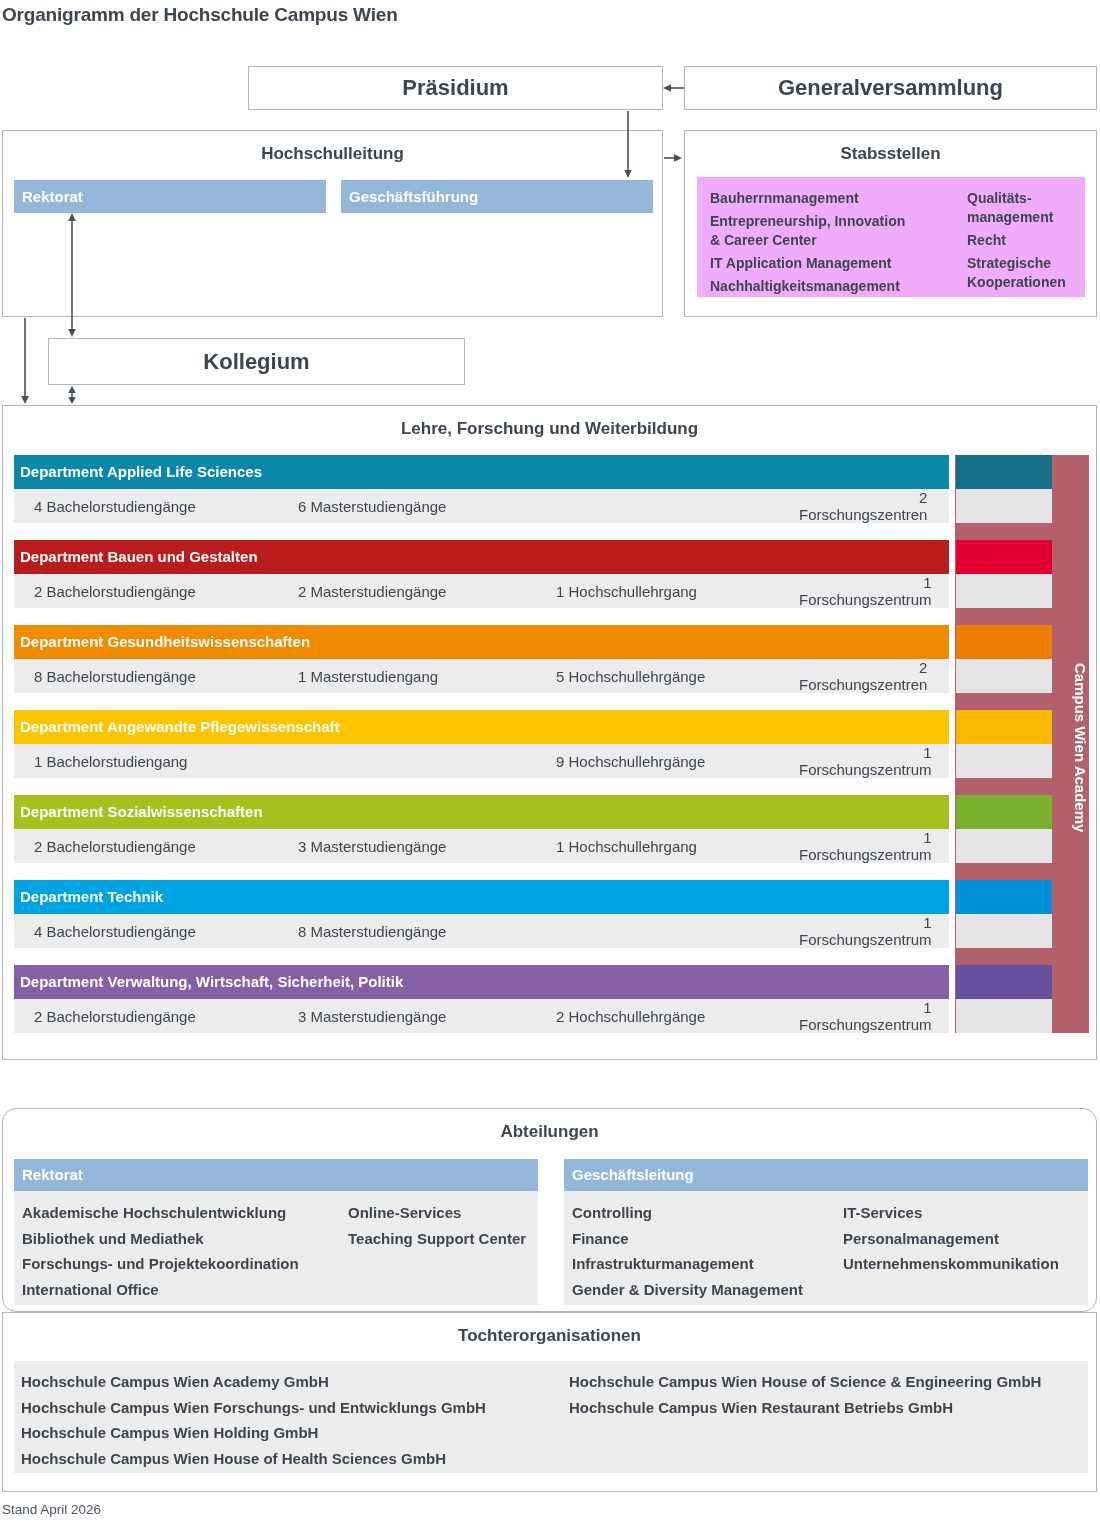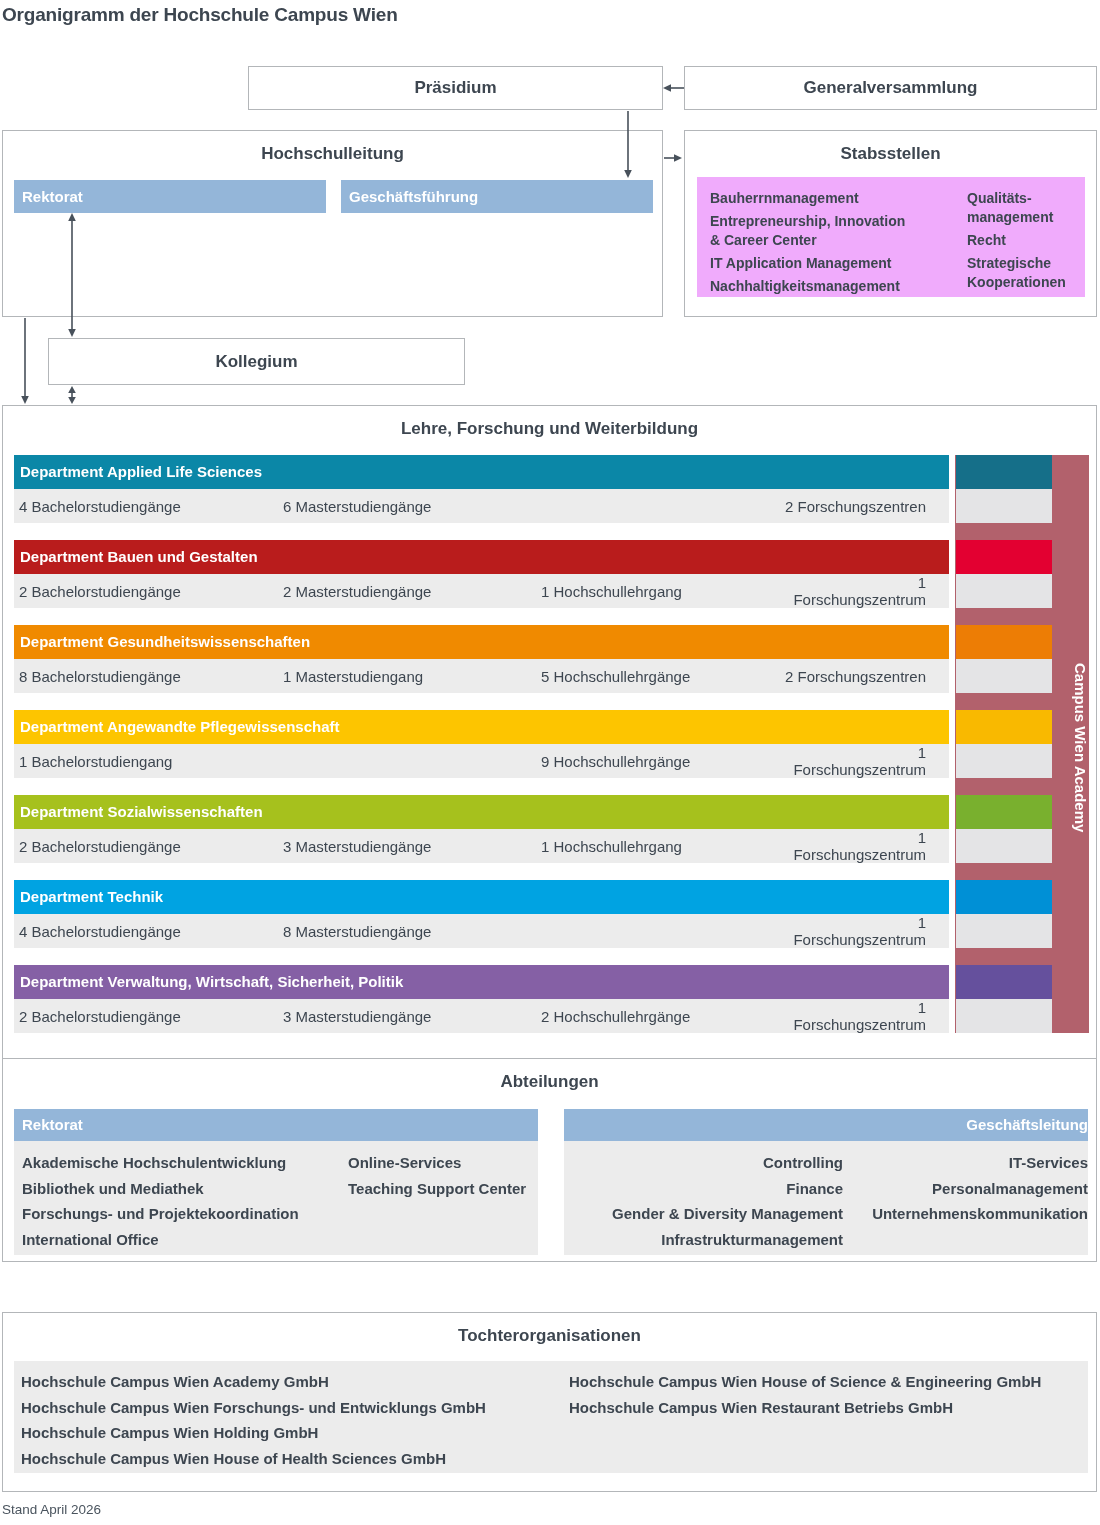--- a/index.html
+++ b/index.html
@@ -3,36 +3,36 @@
 <meta charset="utf-8">
 <style>
   * { margin:0; padding:0; box-sizing:border-box; }
   html,body { background:#ffffff; }
   body { font-family:"Liberation Sans","DejaVu Sans",sans-serif; color:#3d4650; }
   .page { position:relative; width:1100px; height:1525px; background:#fff; overflow:hidden; }
 
   .page-title { position:absolute; left:2px; top:4px; font-size:19px; font-weight:bold; letter-spacing:-0.2px; }
 
   .obox { position:absolute; border:1px solid #b3b6b9; background:#fff; }
-  .obox-label { text-align:left; font-weight:bold; font-size:17px; }
+  .obox-label { text-align:left; font-weight:bold; font-size:22px; }
   .center-line { display:flex; align-items:center; justify-content:center; height:100%; }
 
   .section-title { text-align:center; font-weight:bold; font-size:17px; margin-top:13px; }
 
   .bluebar { position:absolute; height:33px; line-height:33px; color:#fff; font-weight:bold; font-size:15px; padding-left:8px; }
 
   .graybox { position:absolute; background:#f0abfc; }
   .gb-item { font-weight:bold; font-size:14px; line-height:19px; margin-bottom:4px; white-space:pre-line; }
 
   
   .maroon-strip { position:absolute; left:952px; top:49px; width:134px; height:578px; display:flex; justify-content:flex-end; }
   .academy-label { width:37px; writing-mode:vertical-rl; text-orientation:mixed; color:#fff; font-weight:bold; font-size:15px; padding-top:8px; text-align:left; display:flex; justify-content:center; }
   .dept { position:absolute; left:11px; width:1038px; height:84px; }
   .dept-header { position:absolute; left:0; top:0; width:935px; height:34px; line-height:34px; color:#fff; font-weight:bold; font-size:15px; padding-left:6px; }
-  .dept-stats { position:absolute; left:0; top:34px; width:935px; height:34px; background:#ececec; display:grid; grid-template-columns:264px 258px 243px 1fr; align-items:center; padding-left:5px; padding-right:23px; font-size:15px; }
+  .dept-stats { position:absolute; left:0; top:34px; width:935px; height:34px; background:#ececec; display:grid; grid-template-columns:264px 258px 243px 1fr; align-items:center; padding-left:20px; padding-right:23px; font-size:15px; }
   .dept-stats .c4 { text-align:right; }
   .dept-blockH { position:absolute; left:942px; top:0; width:96px; height:34px; }
   .dept-blockG { position:absolute; left:942px; top:34px; width:96px; height:34px; background:#e4e4e6; }
 
   
   .abt-group { position:absolute; top:50px; width:524px; }
   .abt-header { height:32px; line-height:32px; color:#fff; font-weight:bold; font-size:15px; padding-left:8px; }
   .abt-body { background:#ececec; height:114px; padding:9px 0 0 8px; display:grid; align-content:start; }
   .abt-col .item, .tochter-col .item { font-weight:bold; font-size:15px; line-height:25.5px; }
 
@@ -172,47 +172,47 @@
         <span class="c1">2 Bachelorstudiengänge</span>
         <span class="c2">3 Masterstudiengänge</span>
         <span class="c3">2 Hochschullehrgänge</span>
         <span class="c4">1 Forschungszentrum</span>
       </div>
       <div class="dept-blockH" style="background-color: rgb(101, 80, 157);"></div>
       <div class="dept-blockG"></div>
     </div>
   </div>
 
-  <div class="obox" style="left:2px; top:1058px; width:1095px; height:204px;">
+  <div class="obox" style="left:2px; top:1108px; width:1095px; height:204px;border-radius:14px;">
     <div class="section-title">Abteilungen</div>
 
     <div class="abt-group" style="left:11px;">
       <div class="abt-header" style="background-color: rgb(148, 182, 217);">Rektorat</div>
       <div class="abt-body" style="grid-template-columns:326px 1fr;">
         <div class="abt-col">
           <div class="item">Akademische Hochschulentwicklung</div>
           <div class="item">Bibliothek und Mediathek</div>
           <div class="item">Forschungs- und Projektekoordination</div>
           <div class="item">International Office</div>
         </div>
         <div class="abt-col">
           <div class="item">Online-Services</div>
           <div class="item">Teaching Support Center</div>
         </div>
       </div>
     </div>
 
-    <div class="abt-group" style="left:561px;text-align:right;">
+    <div class="abt-group" style="left:561px;">
       <div class="abt-header" style="background-color: rgb(148, 182, 217);">Geschäftsleitung</div>
       <div class="abt-body" style="grid-template-columns:271px 1fr;">
         <div class="abt-col">
           <div class="item">Controlling</div>
           <div class="item">Finance</div>
+          <div class="item">Infrastrukturmanagement</div>
           <div class="item">Gender &amp; Diversity Management</div>
-          <div class="item">Infrastrukturmanagement</div>
         </div>
         <div class="abt-col">
           <div class="item">IT-Services</div>
           <div class="item">Personalmanagement</div>
           <div class="item">Unternehmenskommunikation</div>
         </div>
       </div>
     </div>
   </div>
 

